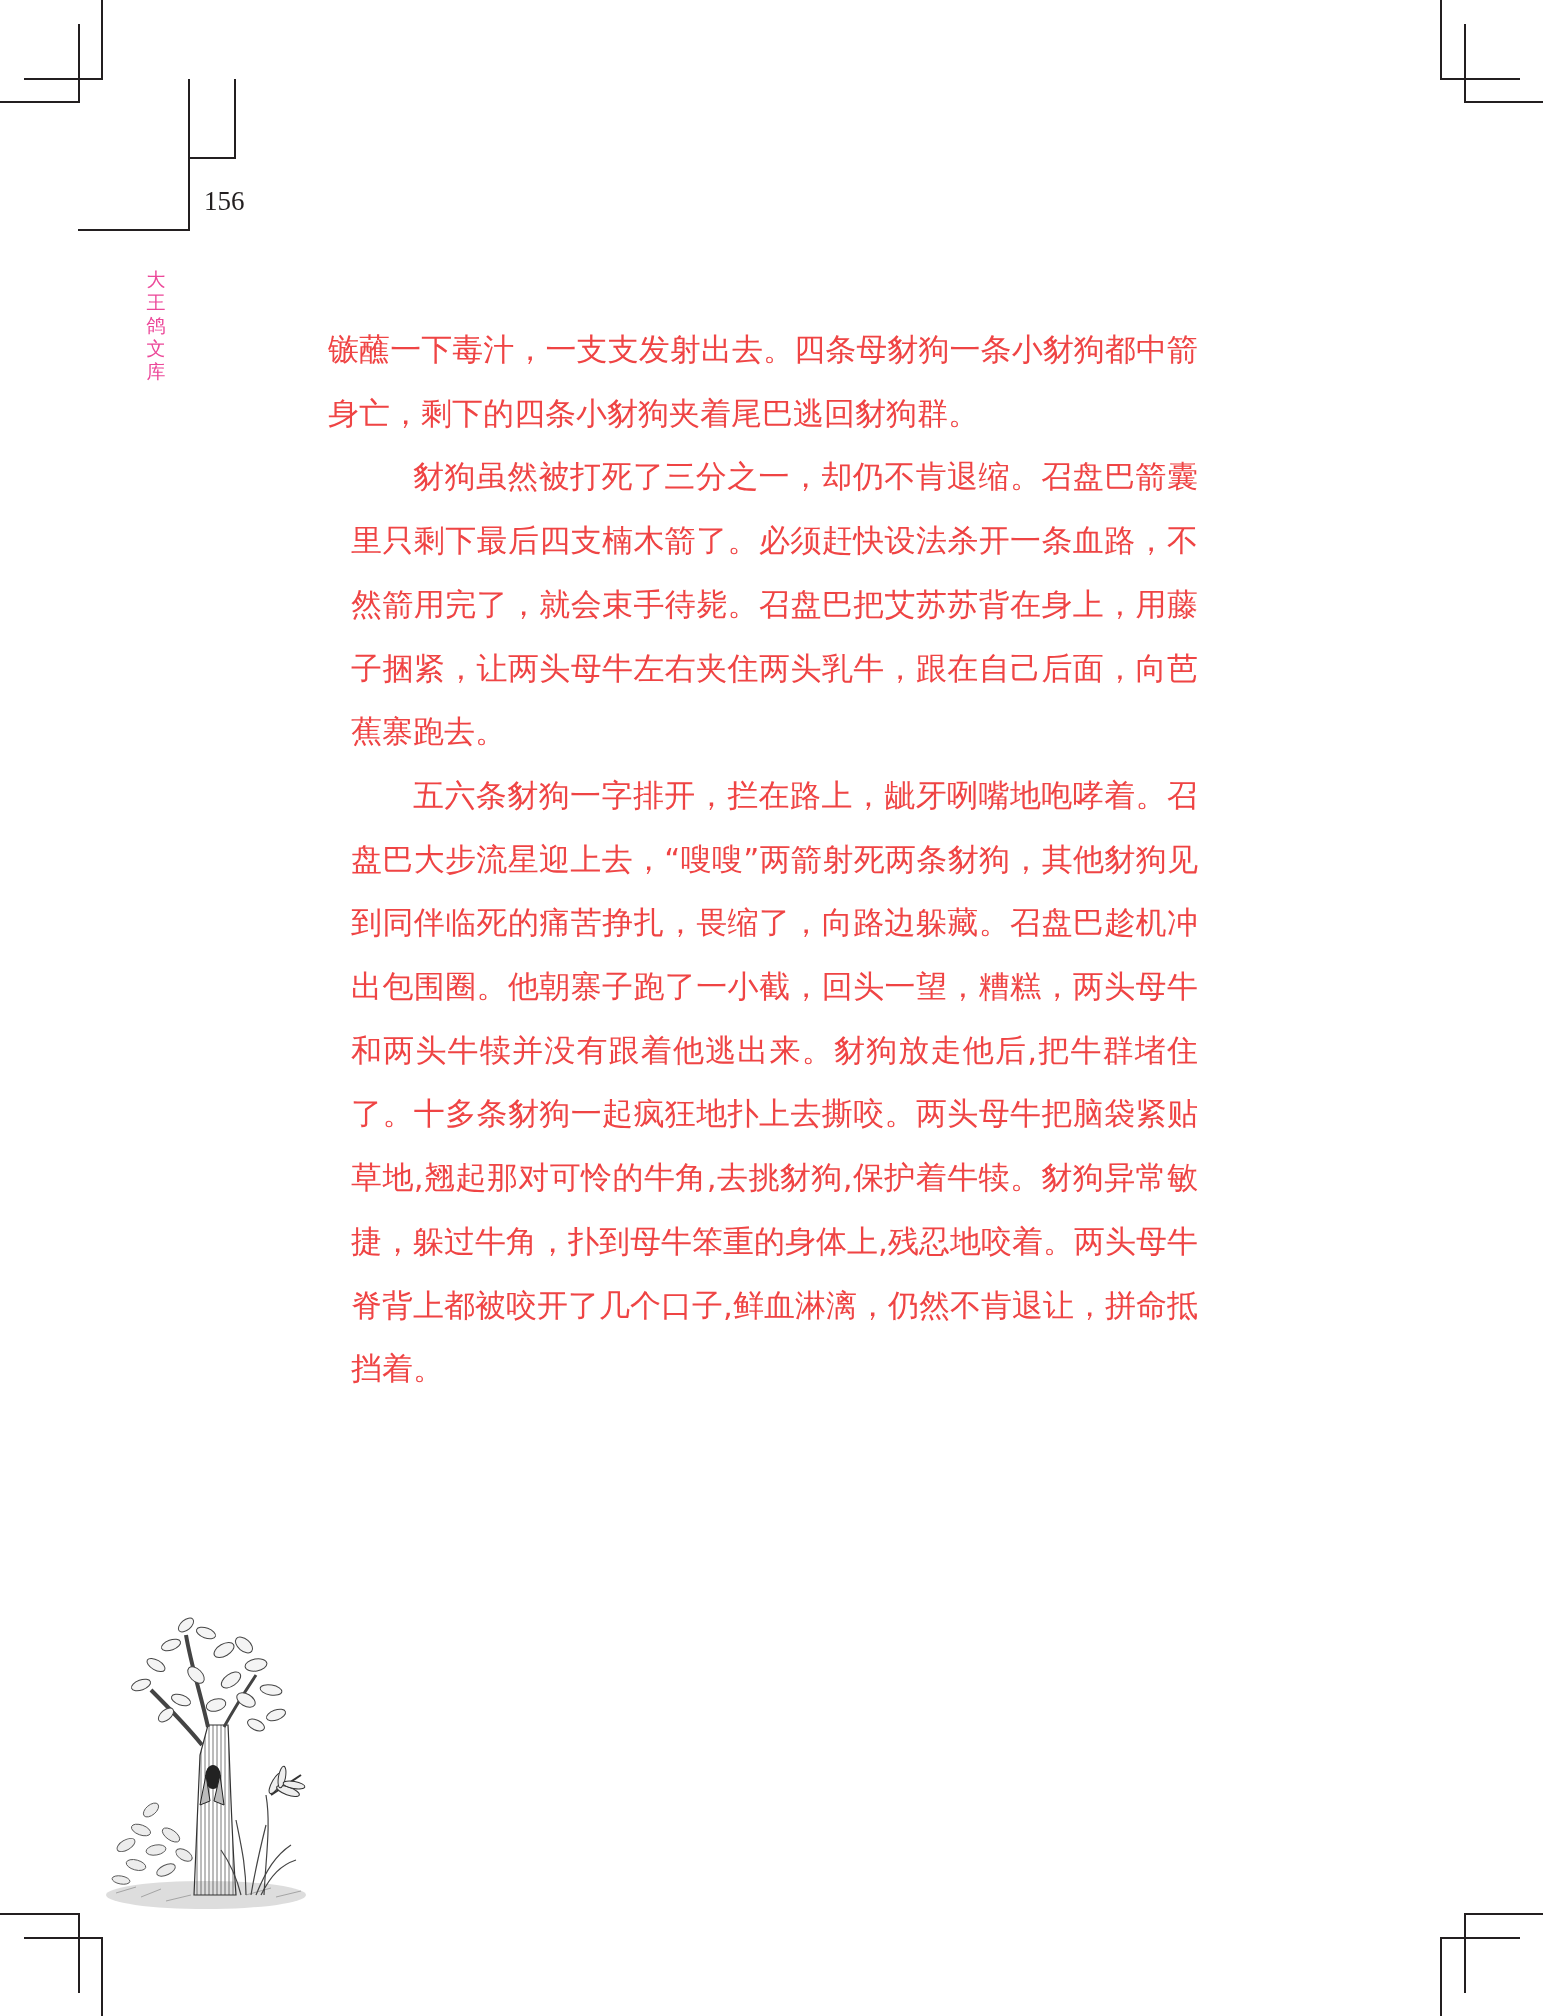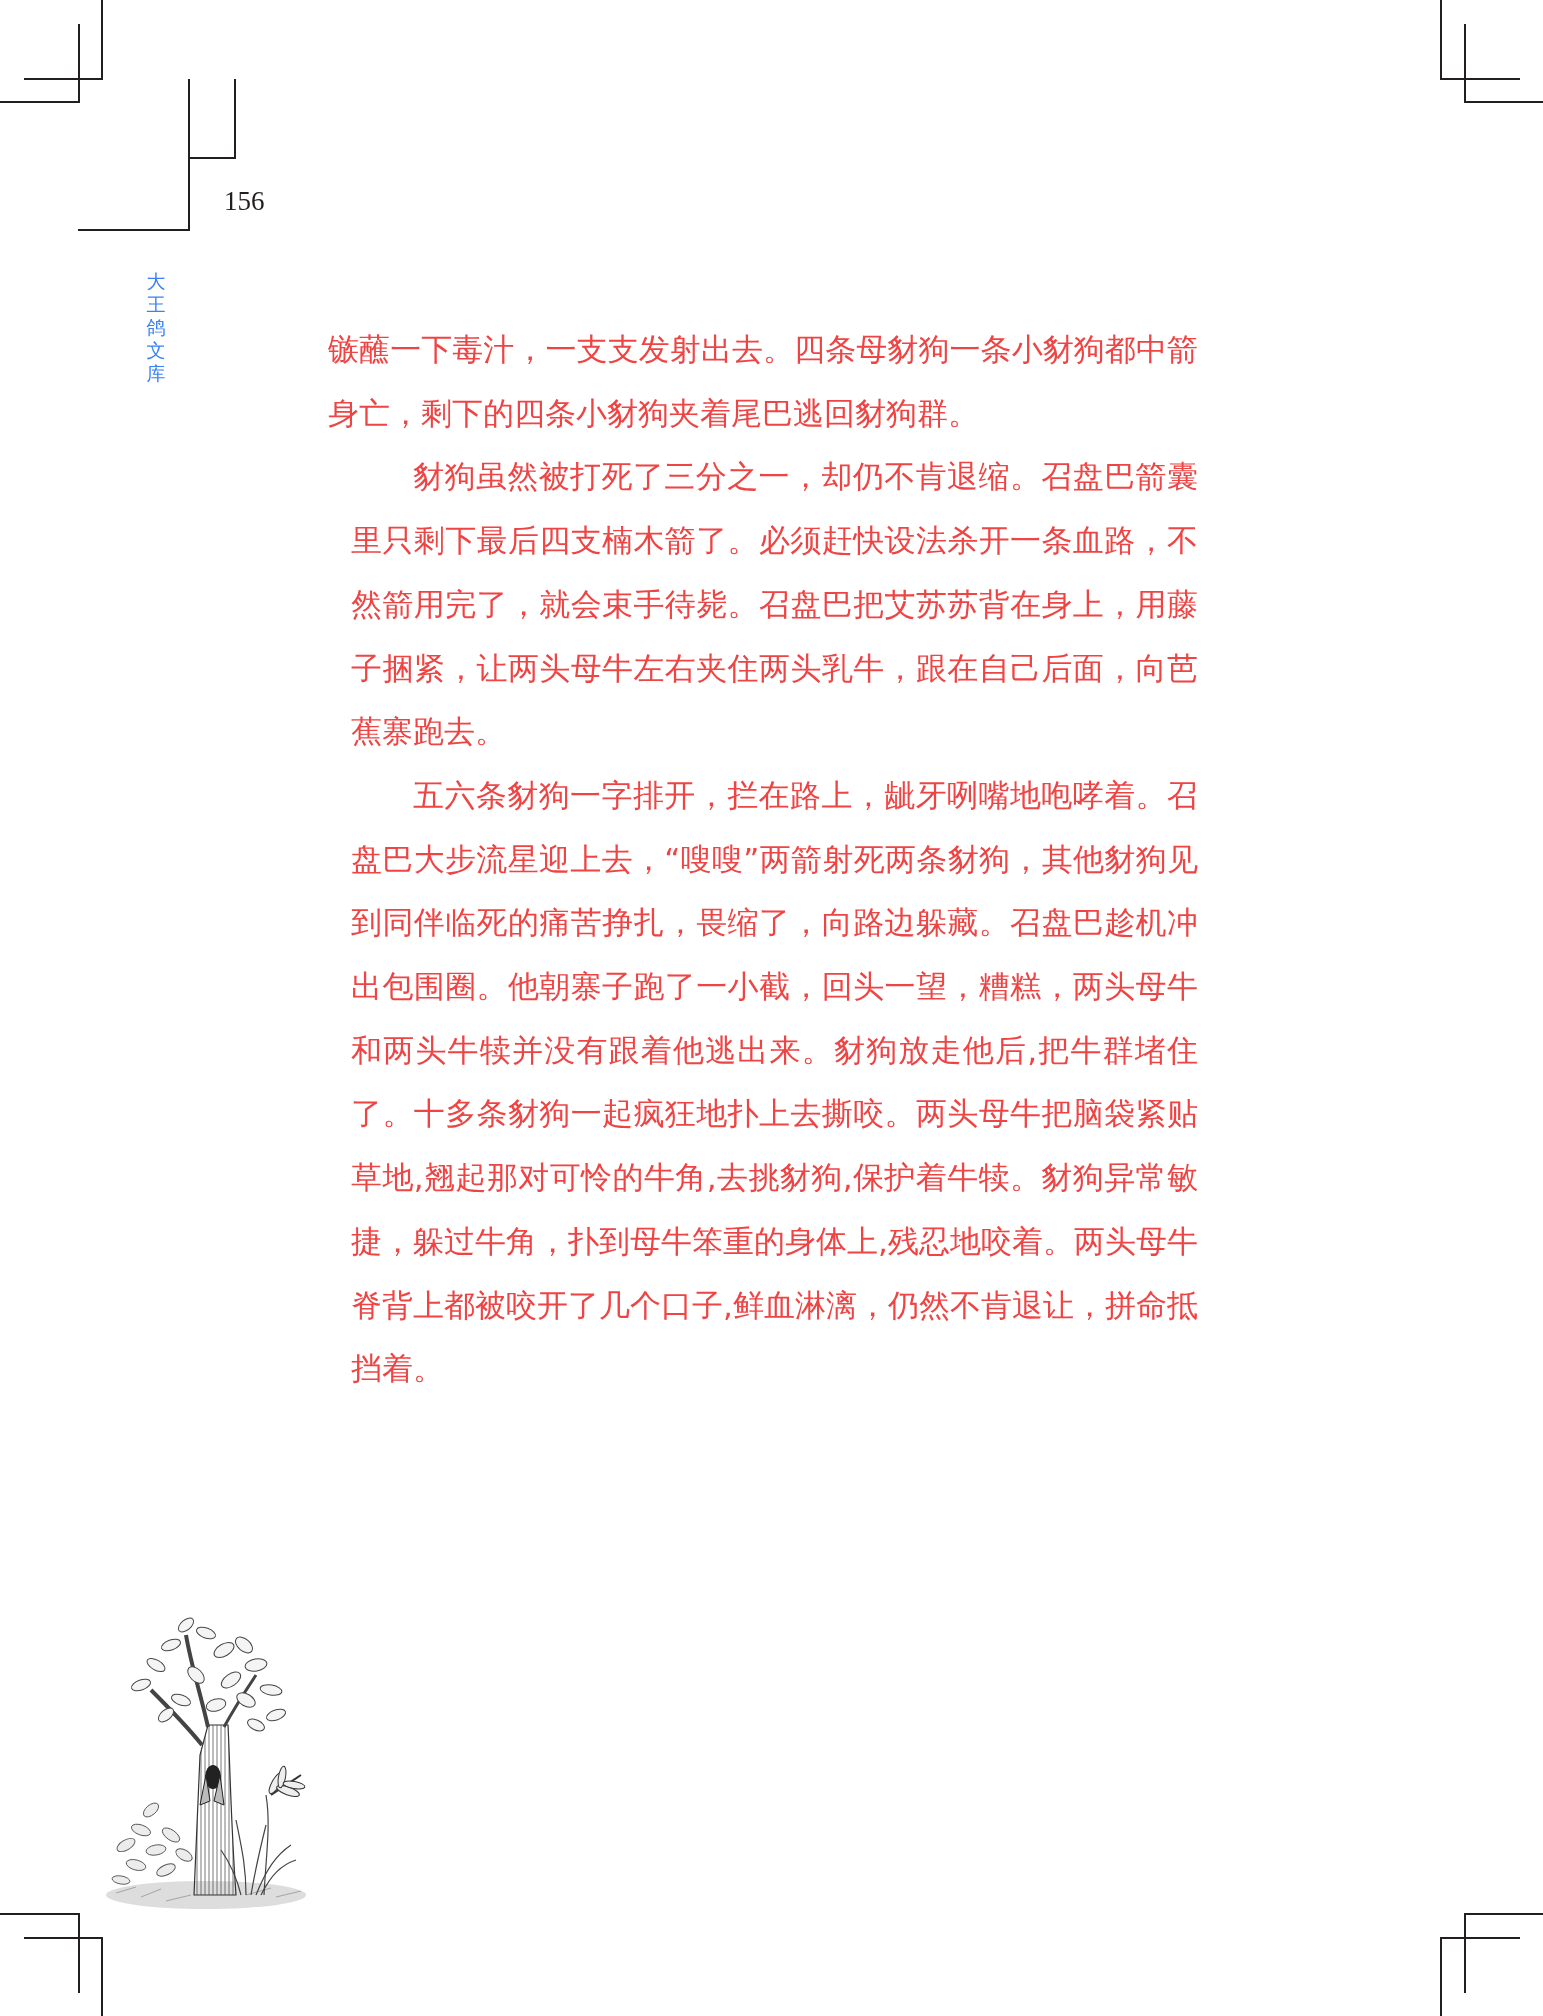--- a/index.html
+++ b/index.html
@@ -17,37 +17,38 @@
     }
     .line {
       position: absolute;
       background: #231f20;
     }
     .h { height: 2px; }
     .v { width: 2px; }
 
     .page-number {
       position: absolute;
-      left: 224px;
+      left: 204px;
       top: 186px;
       font-family: "Liberation Serif", "DejaVu Serif", serif;
       font-size: 27px;
       color: #231f20;
       letter-spacing: 0px;
     }
     .series-title {
       position: absolute;
       left: 145px;
       top: 270px;
       width: 22px;
       font-size: 19px;
       line-height: 23px;
-      color: #3b82f6;
+      color: #ec4899;
       text-align: center;
       word-break: break-all;
+      font-family: Liberation Mono, monospace;
     }
     .body-text {
       position: absolute;
       left: 328px;
       top: 318px;
       width: 870px;
       font-size: 31px;
       line-height: 63.7px;
       color: #ef4444;
       text-align: justify;

